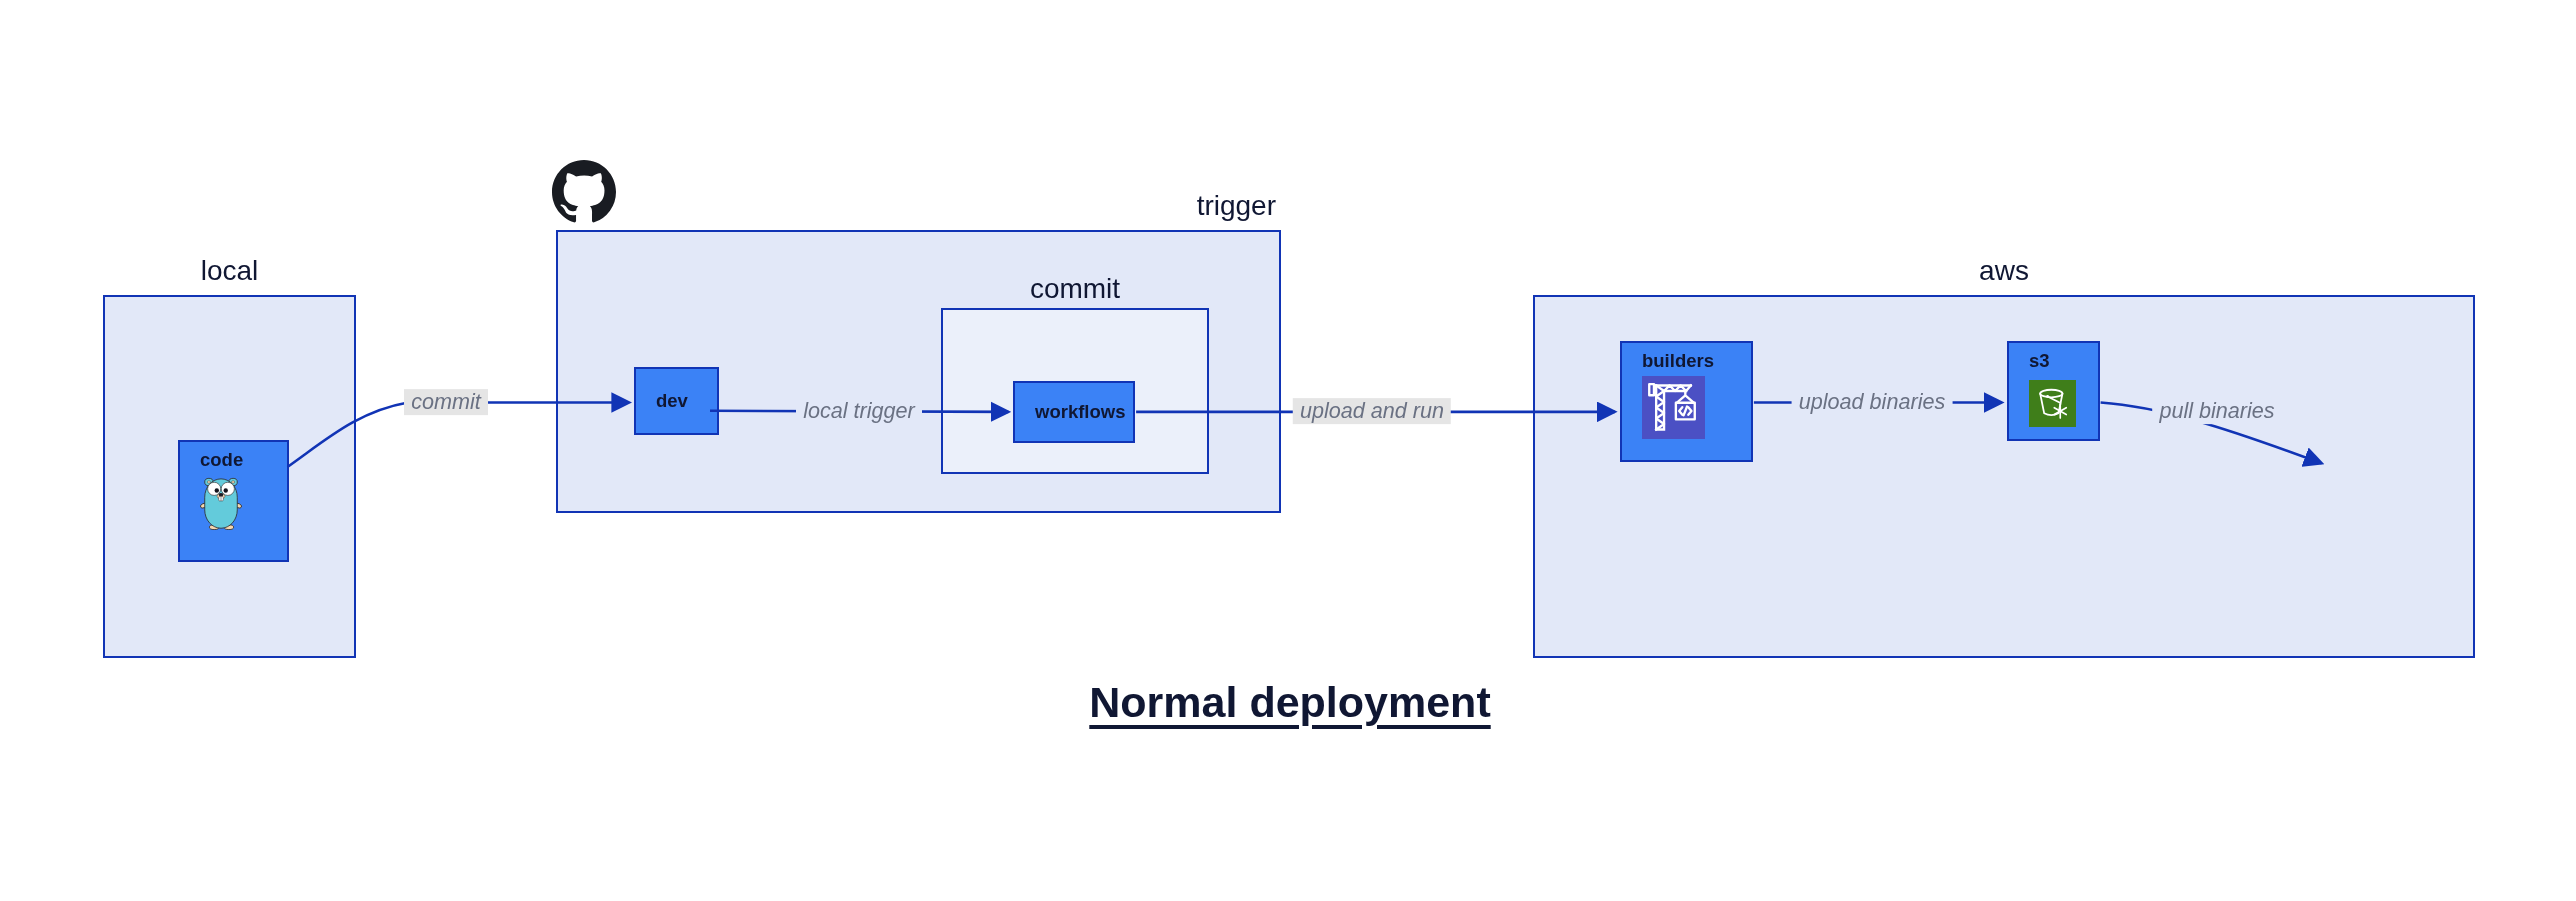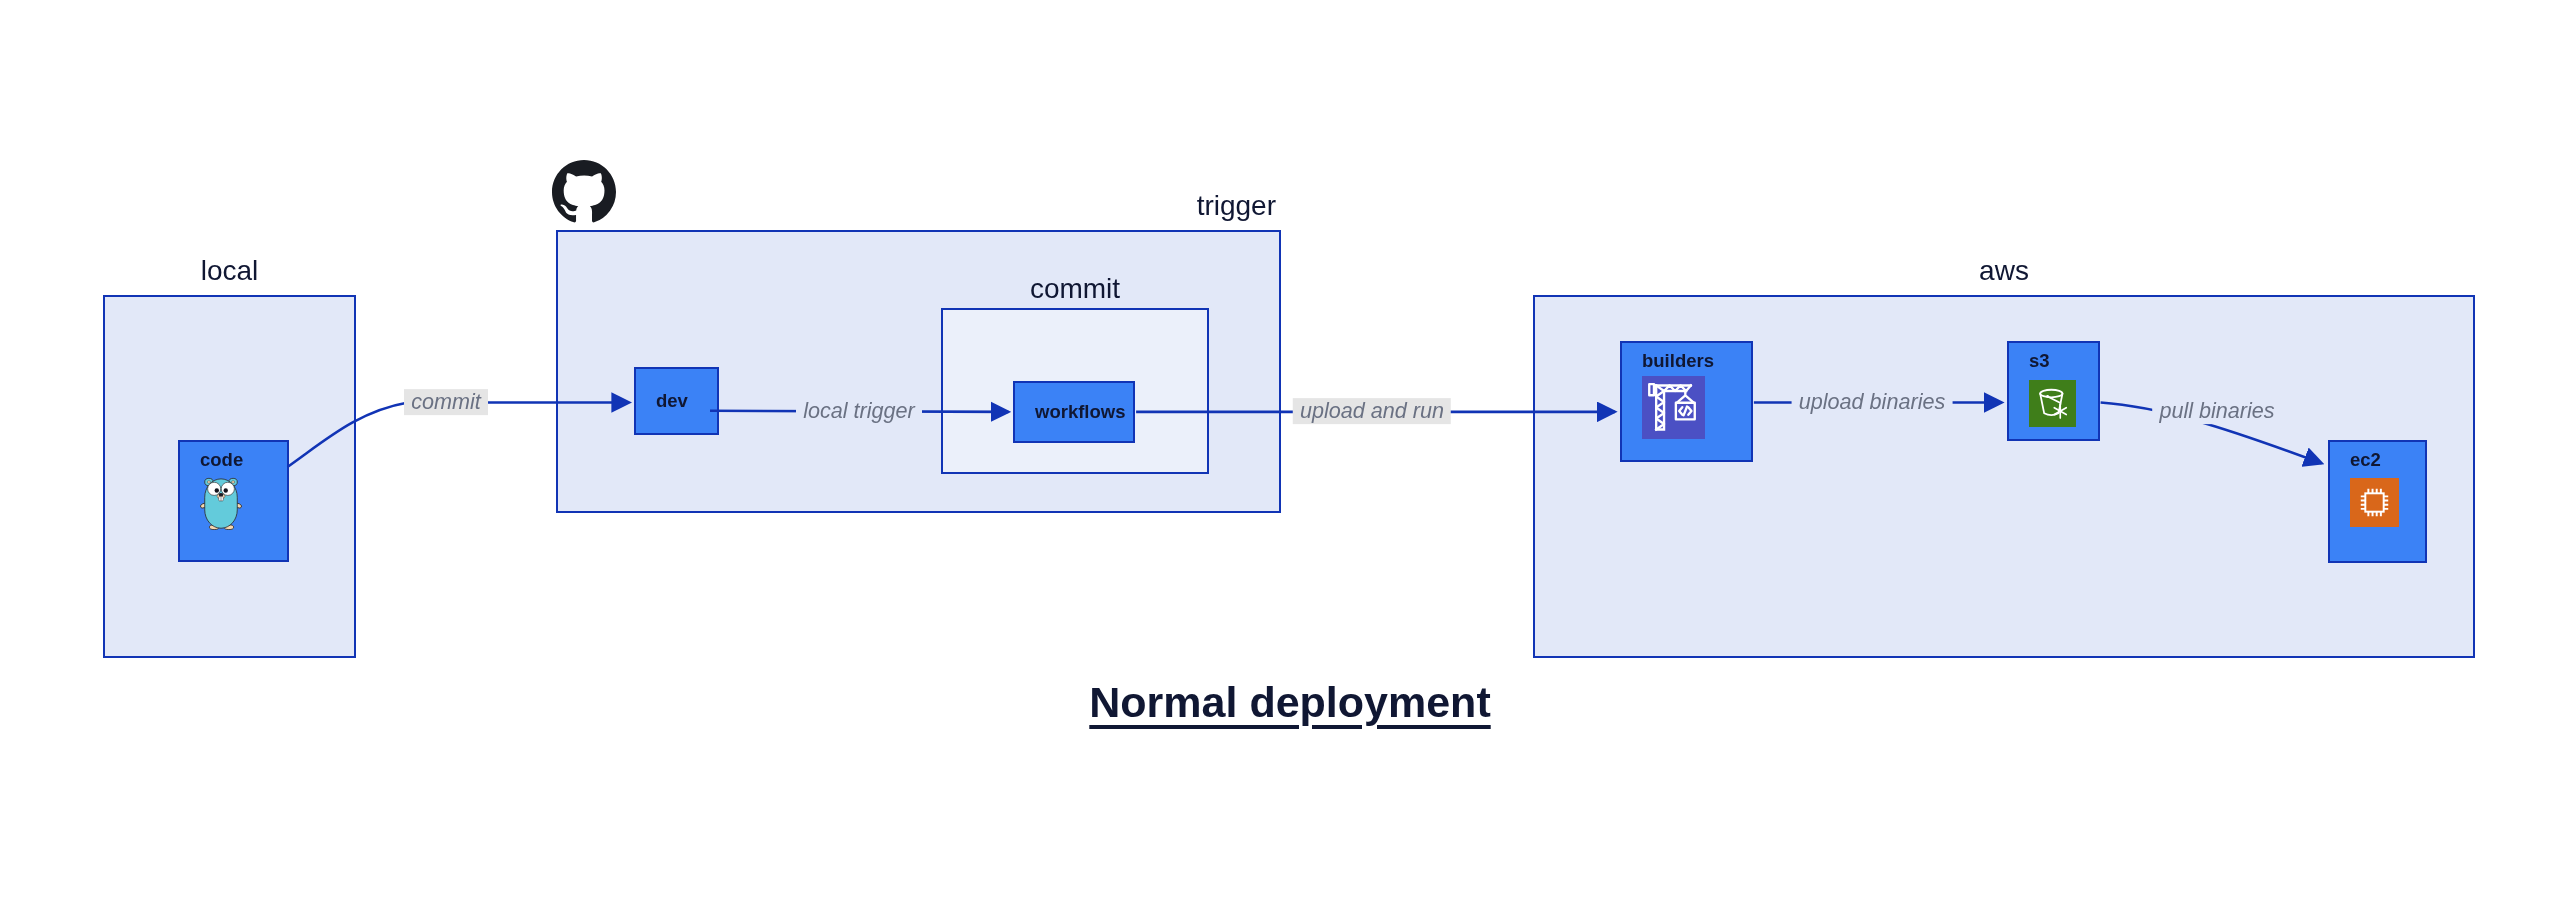--- a/index.html
+++ b/index.html
@@ -174,35 +174,20 @@
           <g stroke-width="1.4">
             <line x1="26.6" y1="20.6" x2="26.6" y2="32.4"></line>
             <line x1="21.5" y1="23.6" x2="31.7" y2="29.4"></line>
             <line x1="31.7" y1="23.6" x2="21.5" y2="29.4"></line>
           </g>
         </g>
       </svg>
     </div>
   </div>
 
-  <div class="leaf-box top-label" style="left:2328px; top:440px; width:99px; height:123px;">
-    <div class="leaf-label">ec2</div>
-    <div class="icon-wrap" style="margin-top:6.2px;">
-      <svg width="49" height="49" viewBox="0 0 40 40">
-        <rect x="0" y="0" width="40" height="40" fill="#D9671A"></rect>
-        <g stroke="#FFFFFF" stroke-width="1.6" fill="none">
-          <rect x="12.5" y="12.5" width="15" height="15"></rect>
-          <path d="M15 8.8 V12.5 M18.4 8.8 V12.5 M21.8 8.8 V12.5 M25.2 8.8 V12.5"></path>
-          <path d="M15 27.5 V31.2 M18.4 27.5 V31.2 M21.8 27.5 V31.2 M25.2 27.5 V31.2"></path>
-          <path d="M8.8 15 H12.5 M8.8 18.4 H12.5 M8.8 21.8 H12.5 M8.8 25.2 H12.5"></path>
-          <path d="M27.5 15 H31.2 M27.5 18.4 H31.2 M27.5 21.8 H31.2 M27.5 25.2 H31.2"></path>
-        </g>
-      </svg>
-    </div>
-  </div>
 
   <svg id="connector-layer" viewBox="0 0 5054 1750">
     <defs>
       <marker id="arrow" viewBox="0 0 10 10" refX="8.6" refY="5" markerWidth="8" markerHeight="8" orient="auto-start-reverse">
         <path d="M 0 0 L 10 5 L 0 10 z" fill="#1134B5"></path>
       </marker>
     </defs>
     <g stroke="#1134B5" stroke-width="5" fill="none">
       <path d="M 558 906 C 632 854, 694 798, 792 781 L 1221 781" marker-end="url(#arrow)"></path>
       <path d="M 1378 797 L 1957 799" marker-end="url(#arrow)"></path>

